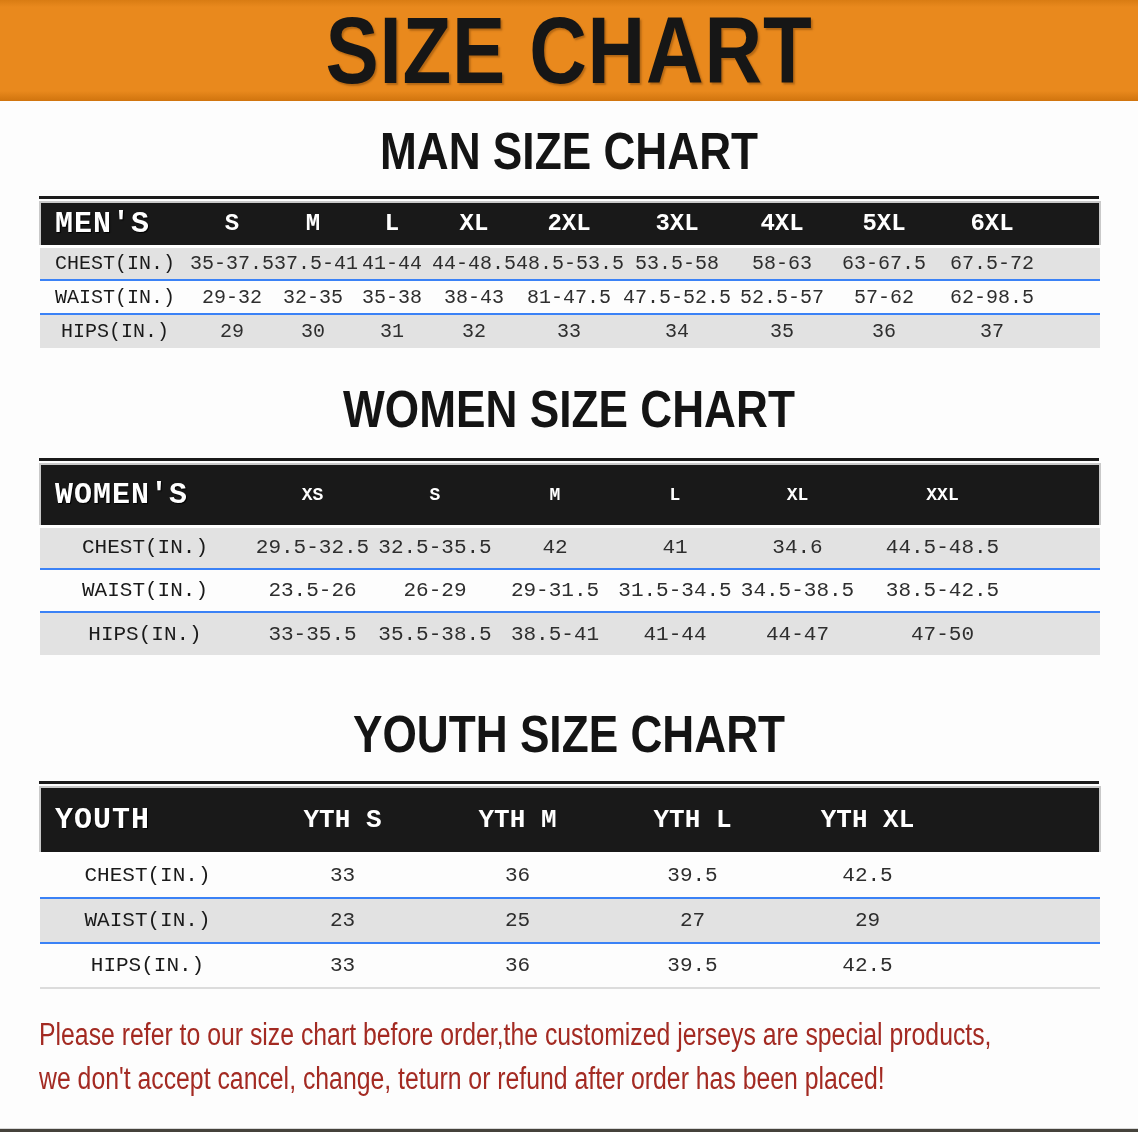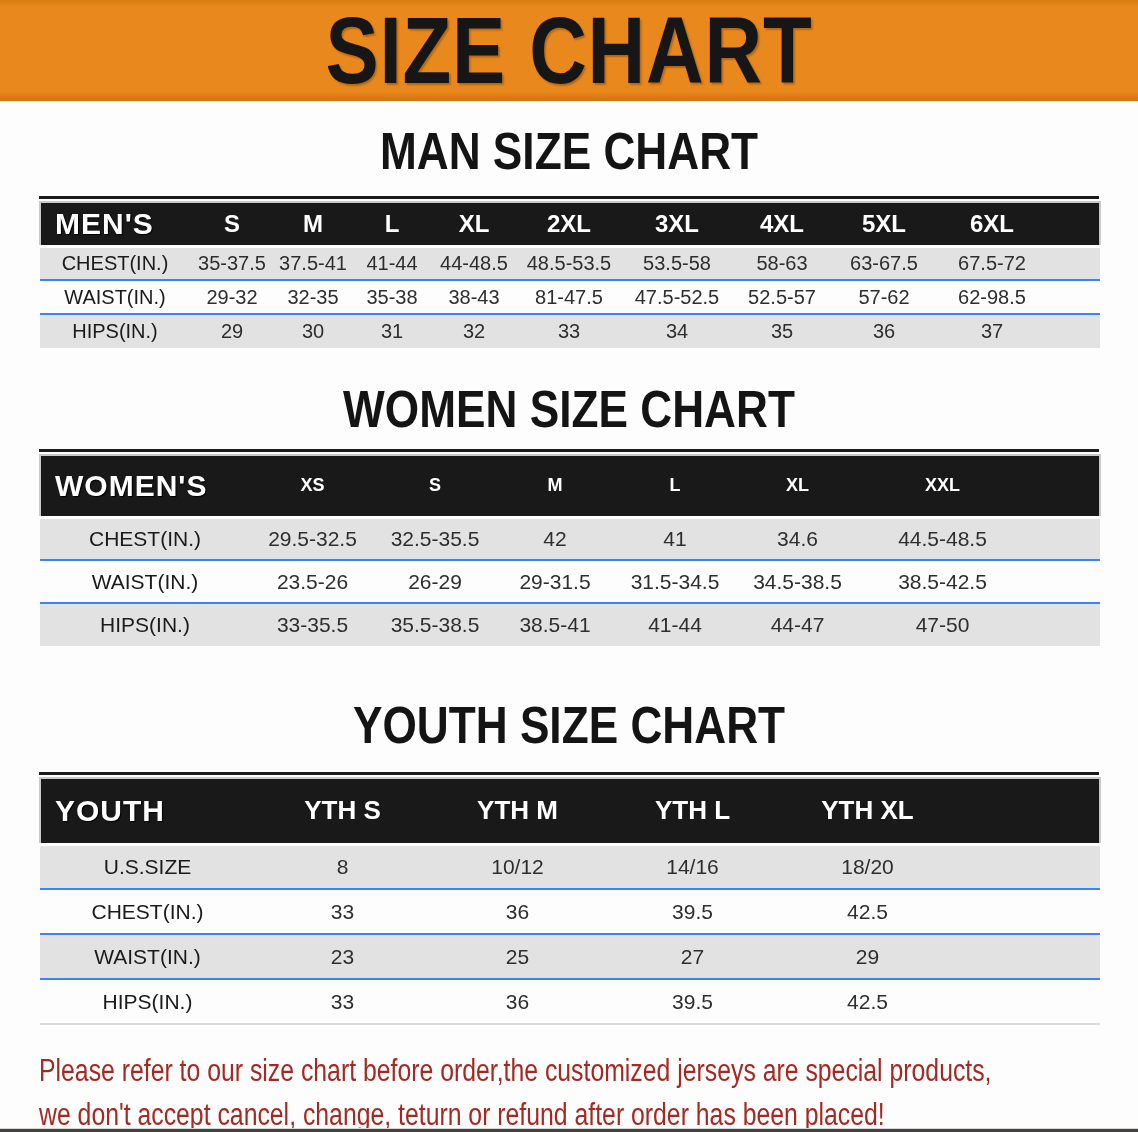--- a/index.html
+++ b/index.html
@@ -41,23 +41,24 @@
     white-space:nowrap;
   }
   h2.s0{margin-top:25px;}
   h2.s1{margin-top:36px;}
   h2.s2{margin-top:54px;}
   
   .table-wrap{
     width:1060px;margin-left:39px;
     border-top:3px solid #1b1b1b;
     padding-top:2px;
+    font-family:Liberation Mono, monospace;
   }
   .wrap-men{margin-top:20px;}
-  .wrap-women{margin-top:15px;}
+  .wrap-women{margin-top:24px;}
   .wrap-youth{margin-top:22px;}
   table.size-table{
     border-collapse:collapse;table-layout:fixed;
     width:1060px;
   }
   table.size-table thead tr{
     background:var(--header-bg);
     border:2px solid #c9c9c9;
   }
   table.size-table thead th{
@@ -268,28 +269,20 @@
         <tr>
           <th class="corner">YOUTH</th>
           <th>YTH S</th>
           <th>YTH M</th>
           <th>YTH L</th>
           <th>YTH XL</th>
           <th></th>
         </tr>
       </thead>
       <tbody>
-        <tr class="shaded">
-          <td class="rowlabel">U.S.SIZE</td>
-          <td>8</td>
-          <td>10/12</td>
-          <td>14/16</td>
-          <td>18/20</td>
-          <td></td>
-        </tr>
         <tr>
           <td class="rowlabel">CHEST(IN.)</td>
           <td>33</td>
           <td>36</td>
           <td>39.5</td>
           <td>42.5</td>
           <td></td>
         </tr>
         <tr class="shaded">
           <td class="rowlabel">WAIST(IN.)</td>

